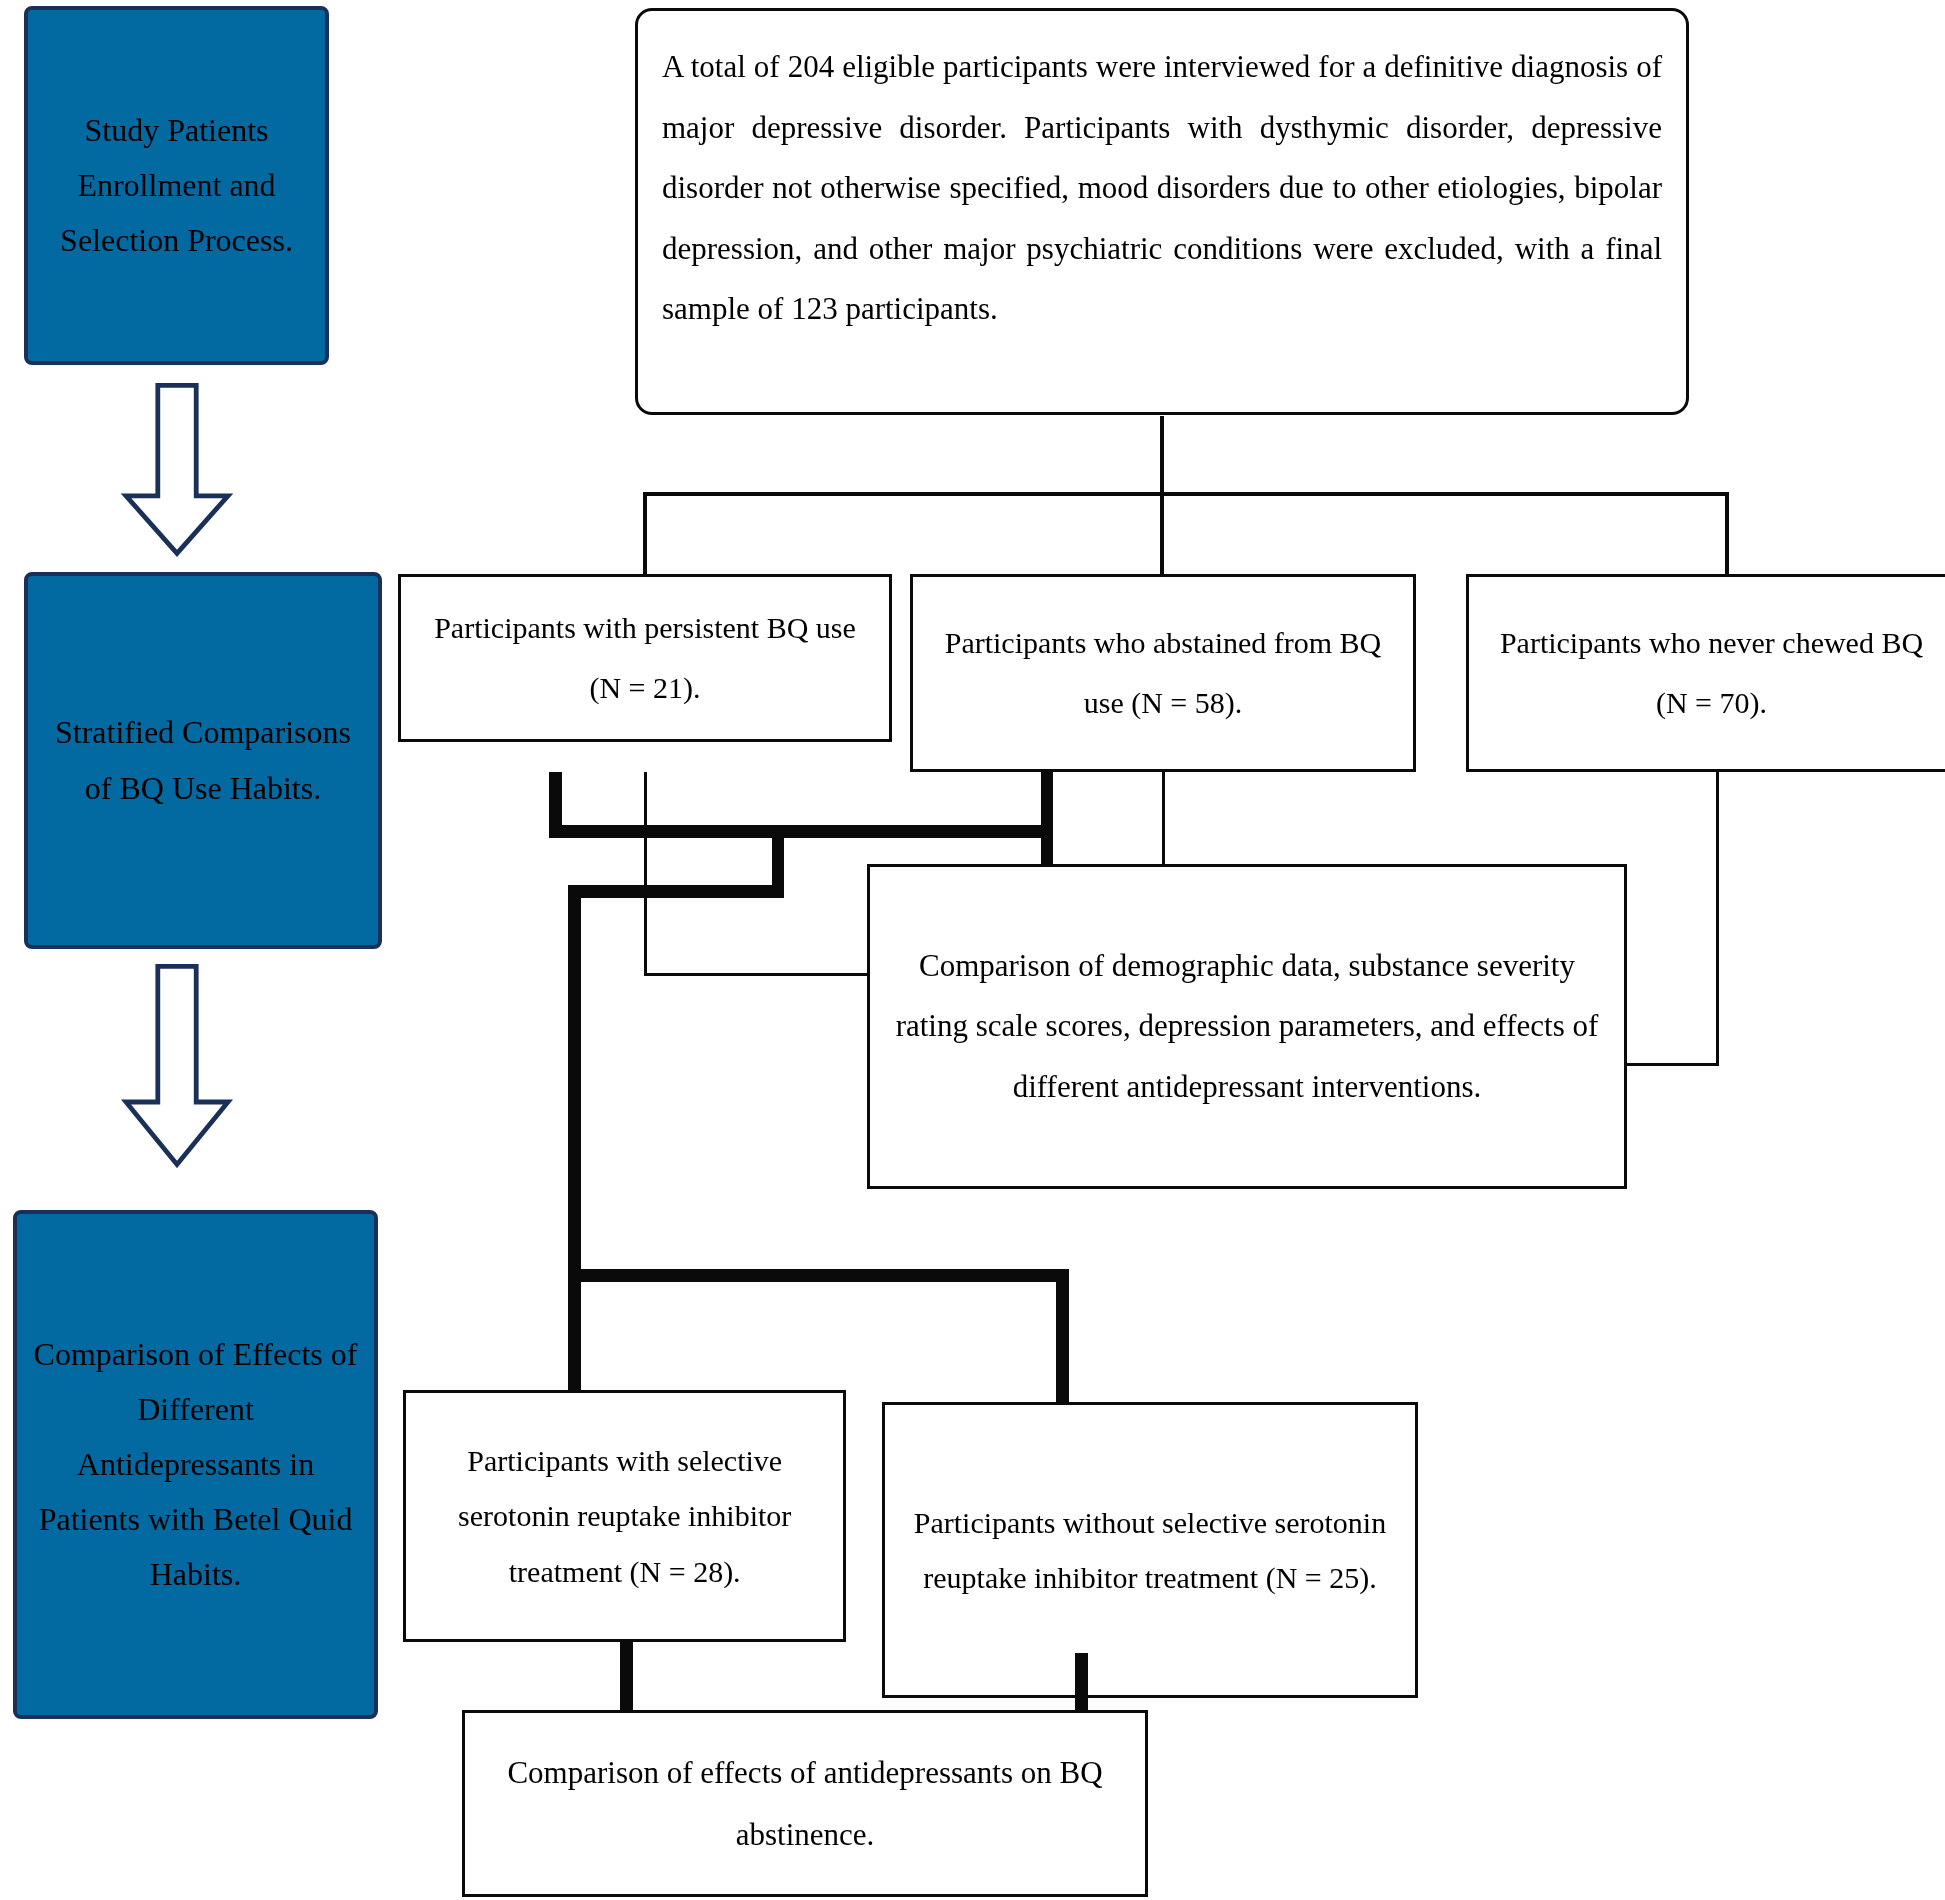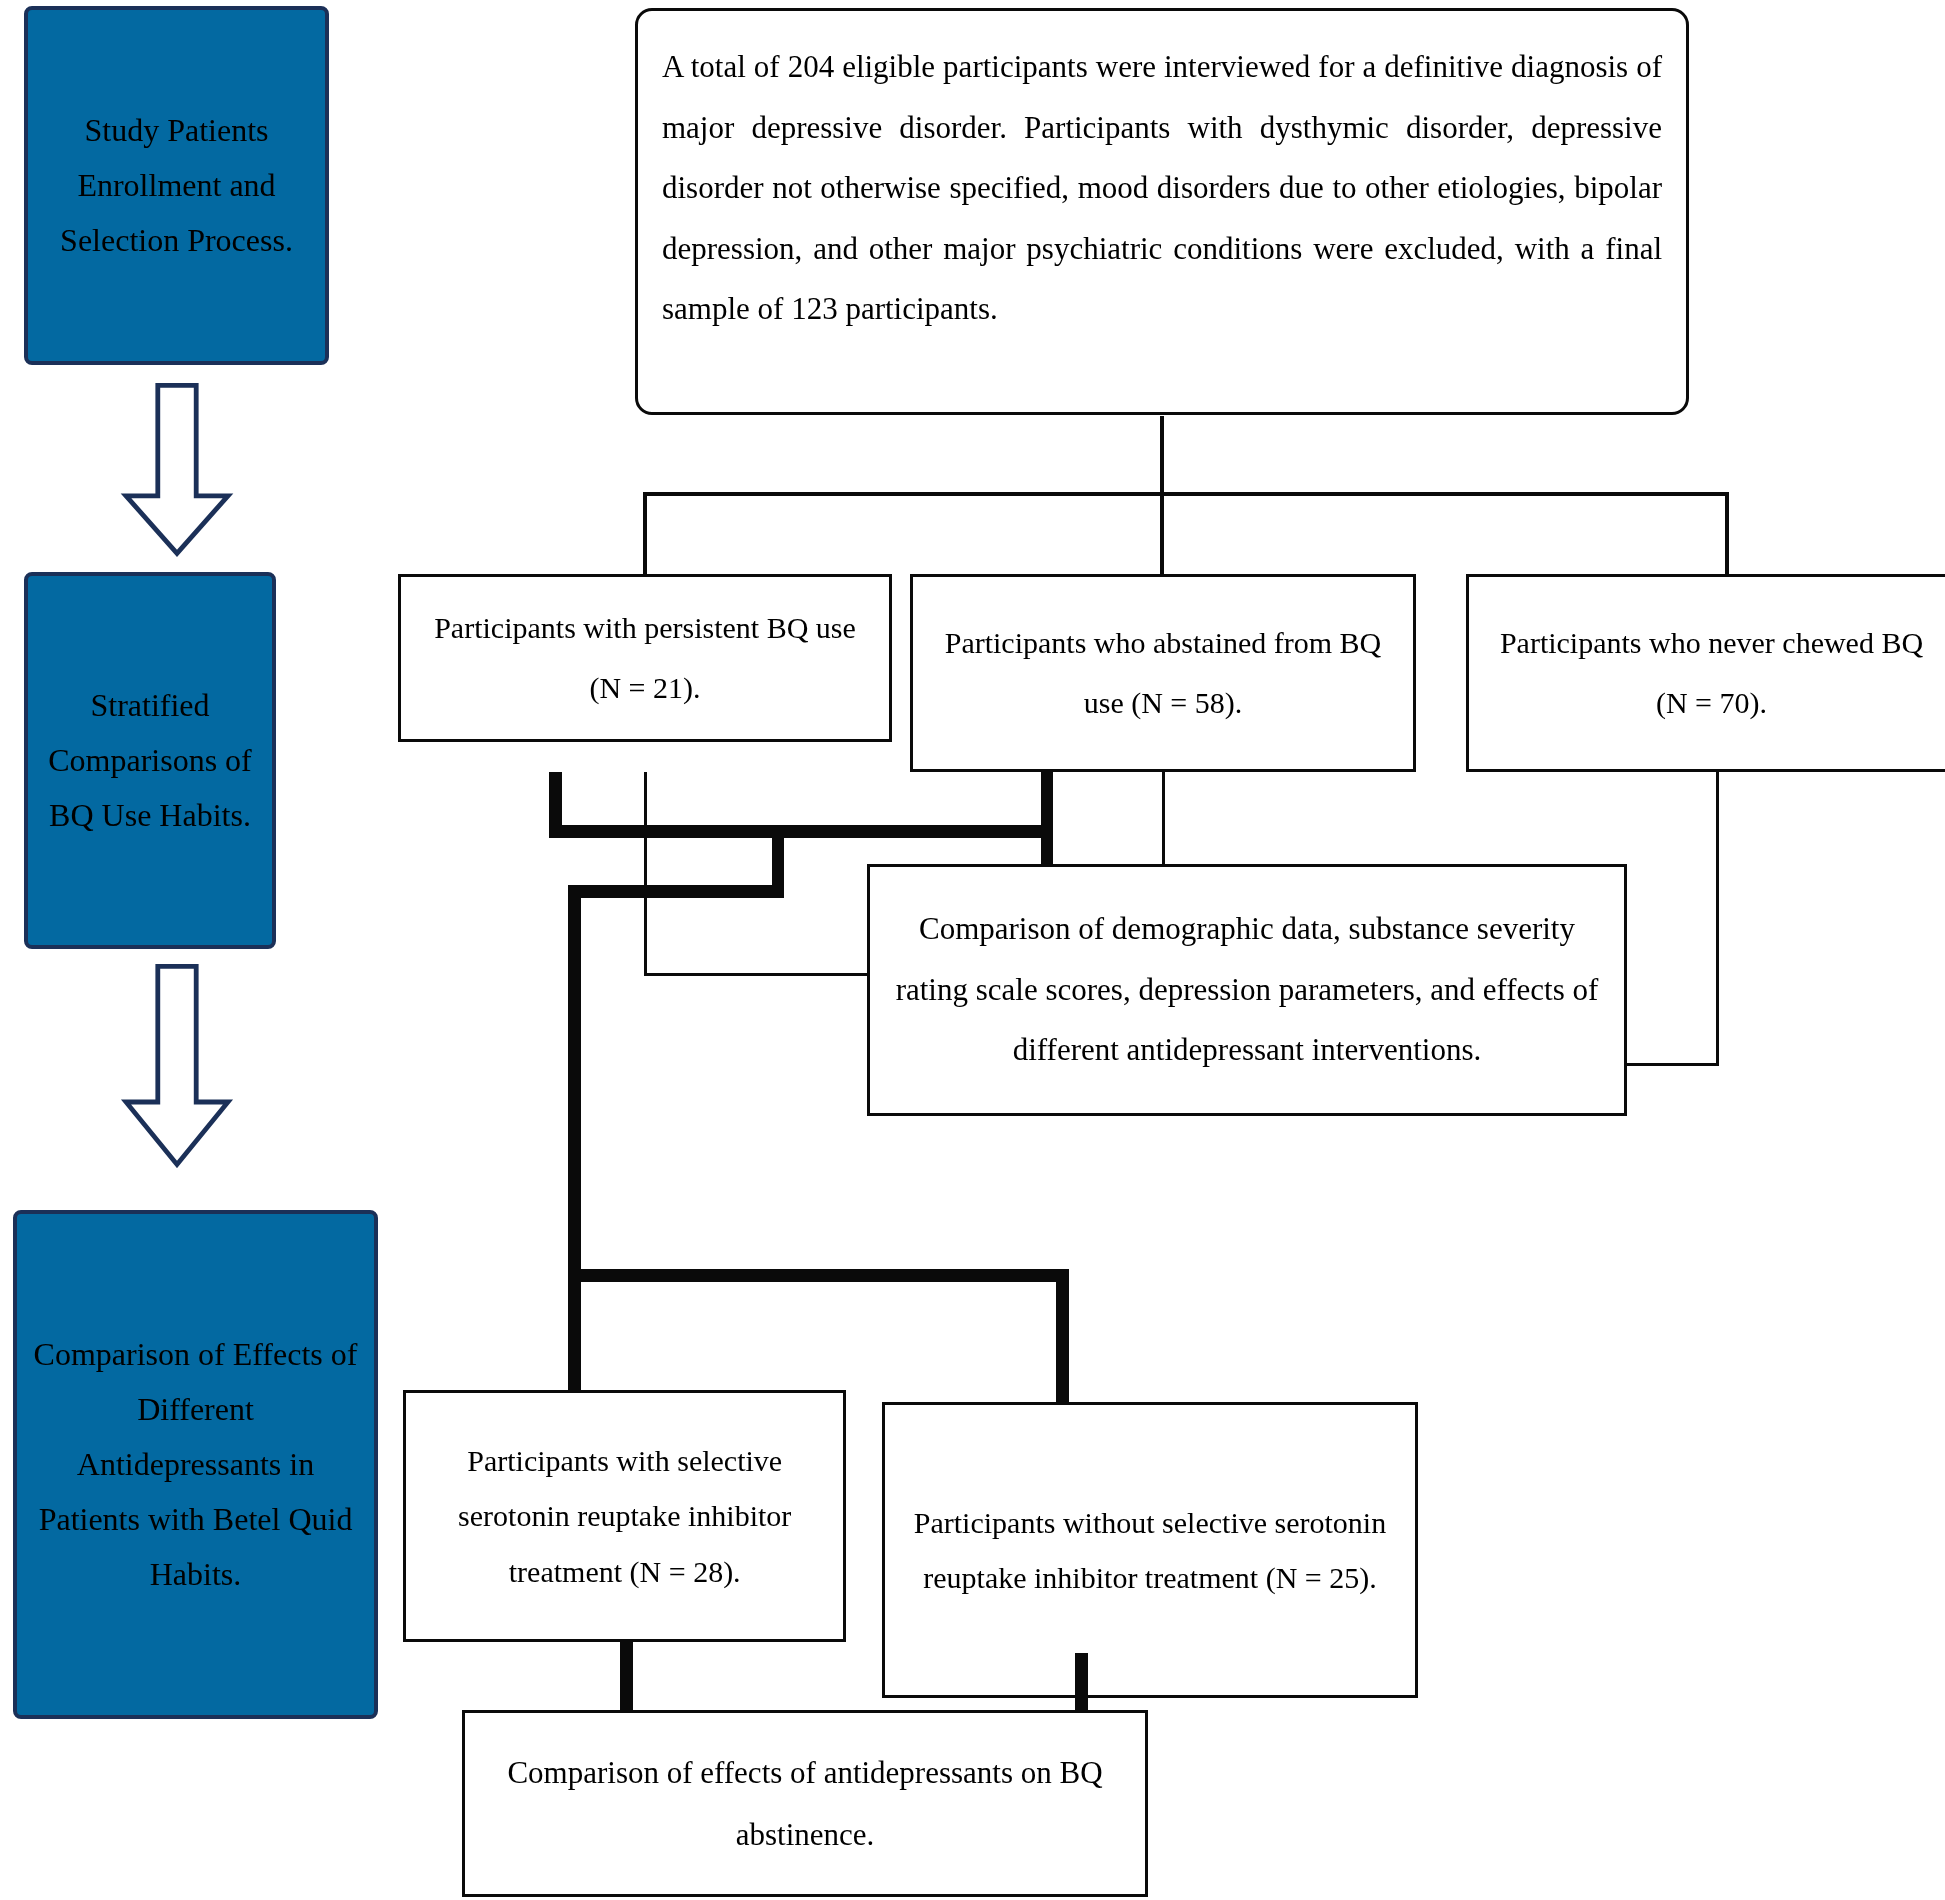--- a/index.html
+++ b/index.html
@@ -59,21 +59,21 @@
   <div class="stage-box" style="left: 24px; top: 6px; width: 305px; height: 359px; border-color: rgb(27, 48, 88);">
     <span>Study Patients Enrollment and Selection Process.</span>
   </div>
 
   <div class="block-arrow" style="left:120px;top:383px;width:114px;height:174px;">
     <svg width="114" height="174" viewBox="0 0 190 290">
       <polygon points="63,4 127,4 127,188 180,188 95,284 10,188 63,188" fill="#ffffff" stroke="#1b3058" stroke-width="8"></polygon>
     </svg>
   </div>
 
-  <div class="stage-box" style="left: 24px; top: 572px; width: 252px; height: 377px; border-color: rgb(27, 48, 88);">
+  <div class="stage-box" style="left: 24px; top: 572px; width: 358px; height: 377px; border-color: rgb(27, 48, 88);">
     <span>Stratified Comparisons of BQ Use Habits.</span>
   </div>
 
   <div class="block-arrow" style="left:120px;top:964px;width:114px;height:204px;">
     <svg width="114" height="204" viewBox="0 0 190 340">
       <polygon points="63,4 127,4 127,230 180,230 95,334 10,230 63,230" fill="#ffffff" stroke="#1b3058" stroke-width="8"></polygon>
     </svg>
   </div>
 
   <div class="stage-box" style="left: 13px; top: 1210px; width: 365px; height: 509px; border-color: rgb(27, 48, 88); justify-content: flex-end;">
@@ -123,21 +123,21 @@
   <div class="ln" style="left: 1056px; top: 1269px; width: 12.6px; height: 145px; background: rgb(10, 10, 10);"></div>
 
   <div class="ln thin" style="left: 644px; top: 772px; width: 3px; height: 204px; background: rgb(10, 10, 10);"></div>
   <div class="ln thin" style="left: 644px; top: 973px; width: 226px; height: 3px; background: rgb(10, 10, 10);"></div>
 
   <div class="ln thin" style="left: 1162px; top: 772px; width: 3px; height: 93px; background: rgb(10, 10, 10);"></div>
 
   <div class="ln thin" style="left: 1716px; top: 772px; width: 3px; height: 294px; background: rgb(10, 10, 10);"></div>
   <div class="ln thin" style="left: 1624px; top: 1063px; width: 95px; height: 3px; background: rgb(10, 10, 10);"></div>
 
-  <div class="rect" style="left: 867px; top: 864px; width: 760px; height: 252px; font-size: 31px; line-height: 1.95; border-color: rgb(10, 10, 10);">
+  <div class="rect" style="left: 867px; top: 864px; width: 760px; height: 325px; font-size: 31px; line-height: 1.95; border-color: rgb(10, 10, 10);">
     <span>Comparison of demographic data, substance severity rating scale scores, depression parameters, and effects of different antidepressant interventions.</span>
   </div>
 
   <div class="rect" style="left: 403px; top: 1390px; width: 443px; height: 252px; line-height: 1.85; border-color: rgb(10, 10, 10); padding-left: 16px;">
     <span>Participants with selective serotonin reuptake inhibitor treatment (N = 28).</span>
   </div>
 
   <div class="rect" style="left: 882px; top: 1402px; width: 536px; height: 296px; line-height: 1.85; border-color: rgb(10, 10, 10);">
     <span>Participants without selective serotonin reuptake inhibitor treatment (N = 25).</span>
   </div>

